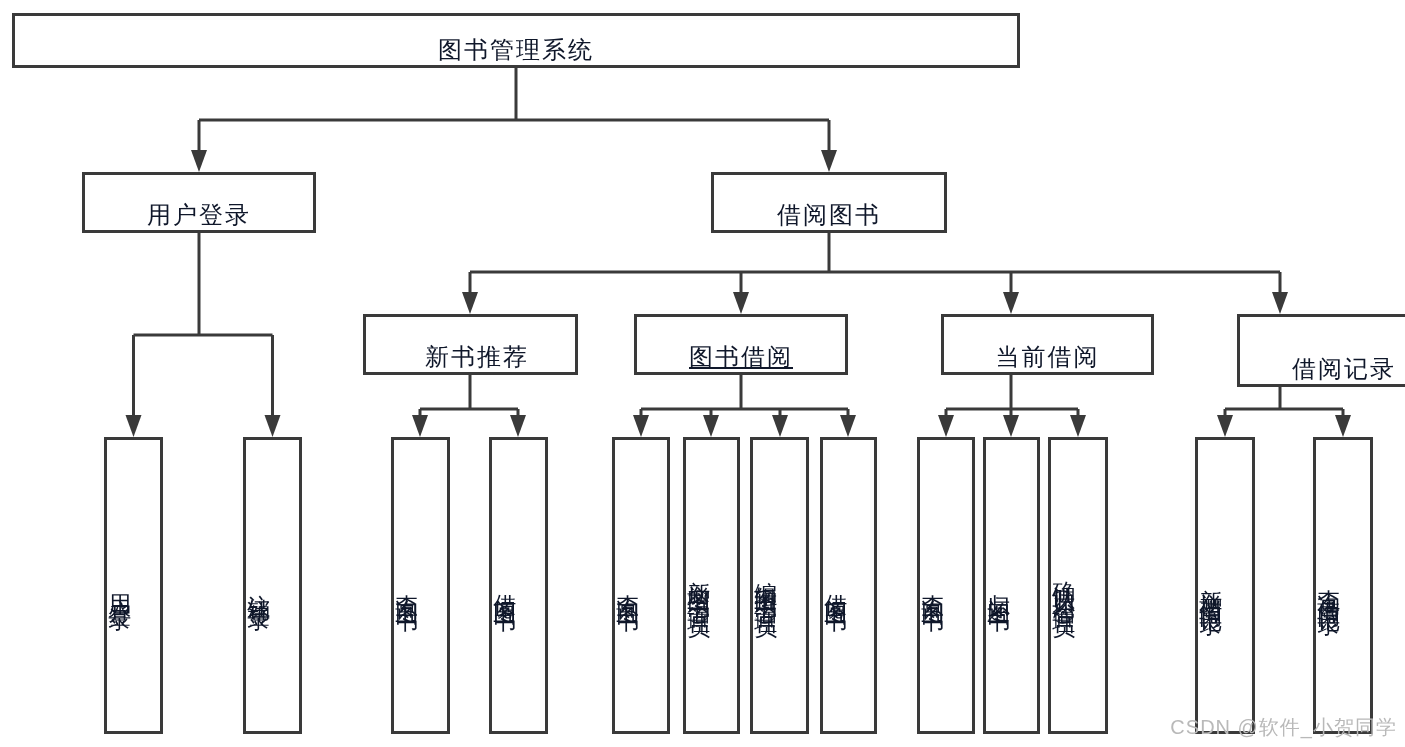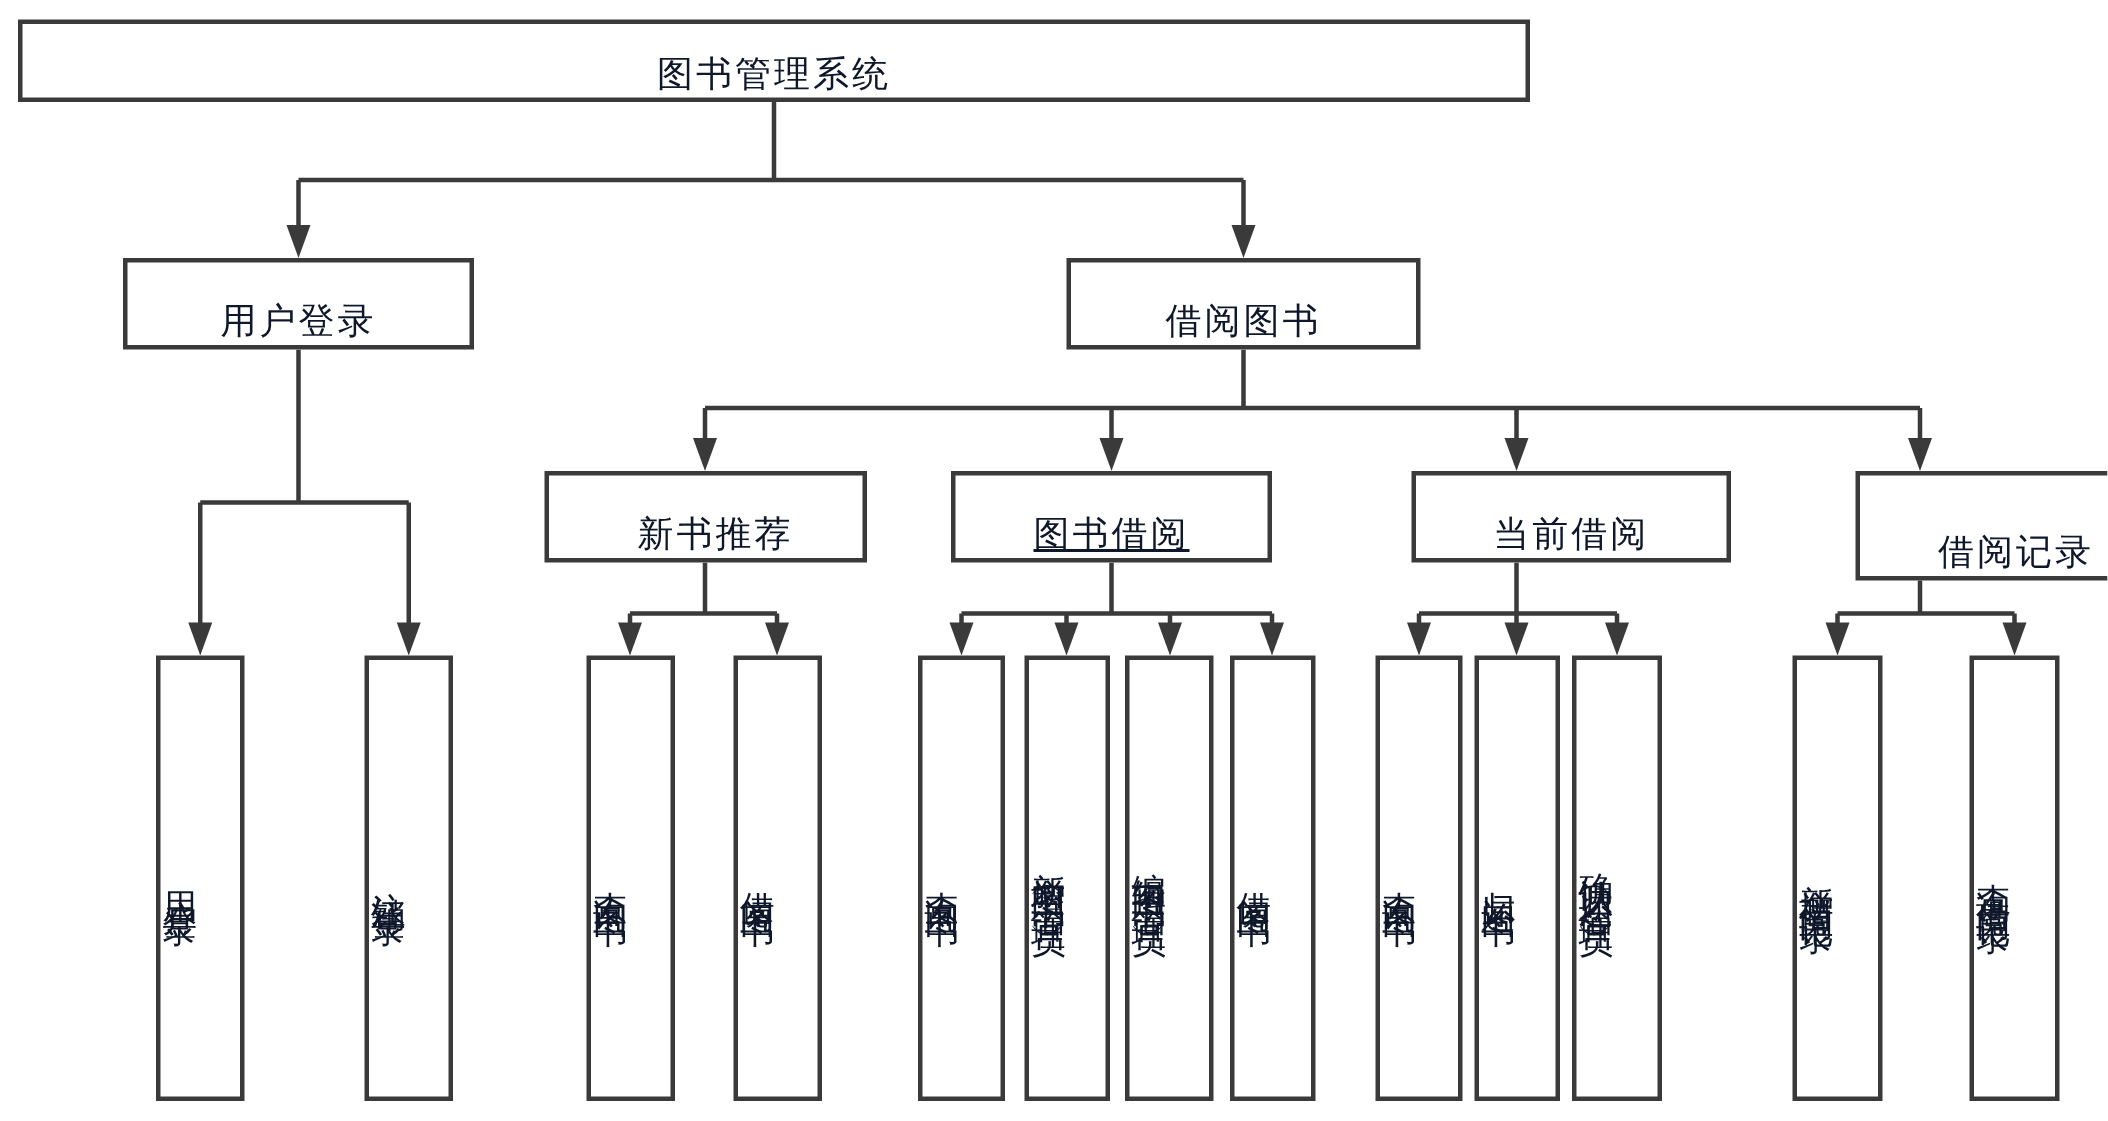--- a/index.html
+++ b/index.html
@@ -157,14 +157,15 @@
     <span>确认归还（管理员）</span>
   </div>
 
   <div class="node vertical" style="left:1195px; top:437px; width:60px; height:297px;">
     <span>新增借阅记录</span>
   </div>
   <div class="node vertical" style="left:1313px; top:437px; width:60px; height:297px;">
     <span>查询借阅记录</span>
   </div>
 
+  <div class="watermark">CSDN @软件_小贺同学</div>
 
 </div>
 
 </body></html>

